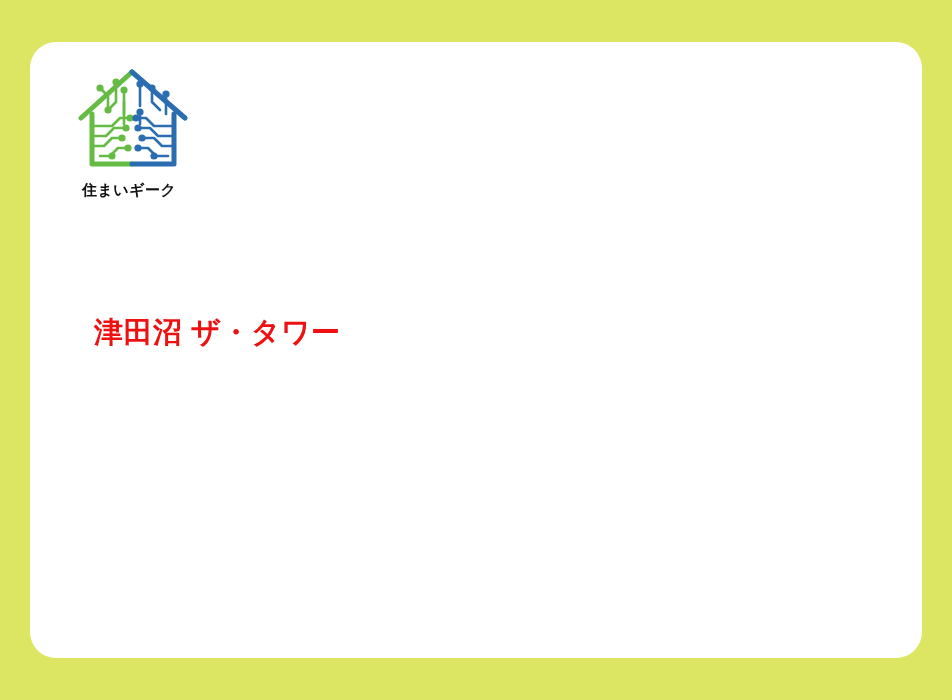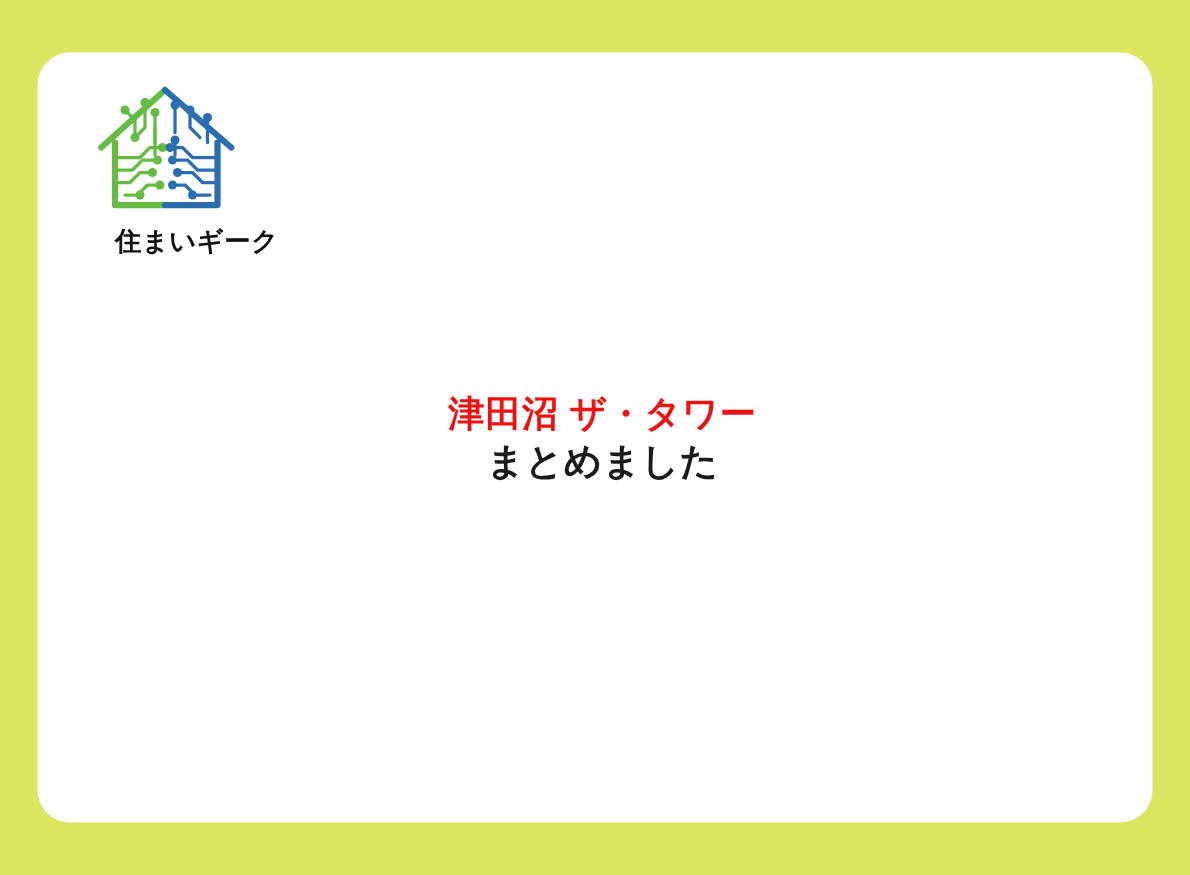--- a/index.html
+++ b/index.html
@@ -45,36 +45,35 @@
 
   #logo-mark {
     display:block;
     width:110px;
     height:102px;
     margin-left:20px;
   }
 
   #brand-name {
     margin-top:12px;
-    margin-left:34px;
-    font-size:21px;
+    margin-left:24px;
+    font-size:15px;
     font-weight:bold;
     color:#111111;
     letter-spacing:0.5px;
     line-height:1.1;
     white-space:nowrap;
   }
 
   
   #headline-block {
     position:absolute;
     left:12px;
     right:0;
     top:272px;
-    text-align:center;
     padding:0 52px;
   }
 
   #headline-property {
     display:block;
     font-size:29px;
     font-weight:bold;
     color:#ee1111;
     line-height:1.28;
     letter-spacing:0.5px;
@@ -152,16 +151,15 @@
         <circle cx="62" cy="44" r="3.6"></circle>
         <circle cx="76" cy="88" r="3.6"></circle>
       </g>
     </svg>
 
     <div id="brand-name">住まいギーク</div>
   </div>
 
   <div id="headline-block">
     <span id="headline-property">津田沼 ザ・タワー</span>
-    <span id="headline-line-2">まとめました</span>
   </div>
 
 </div>
 
 </body></html>

